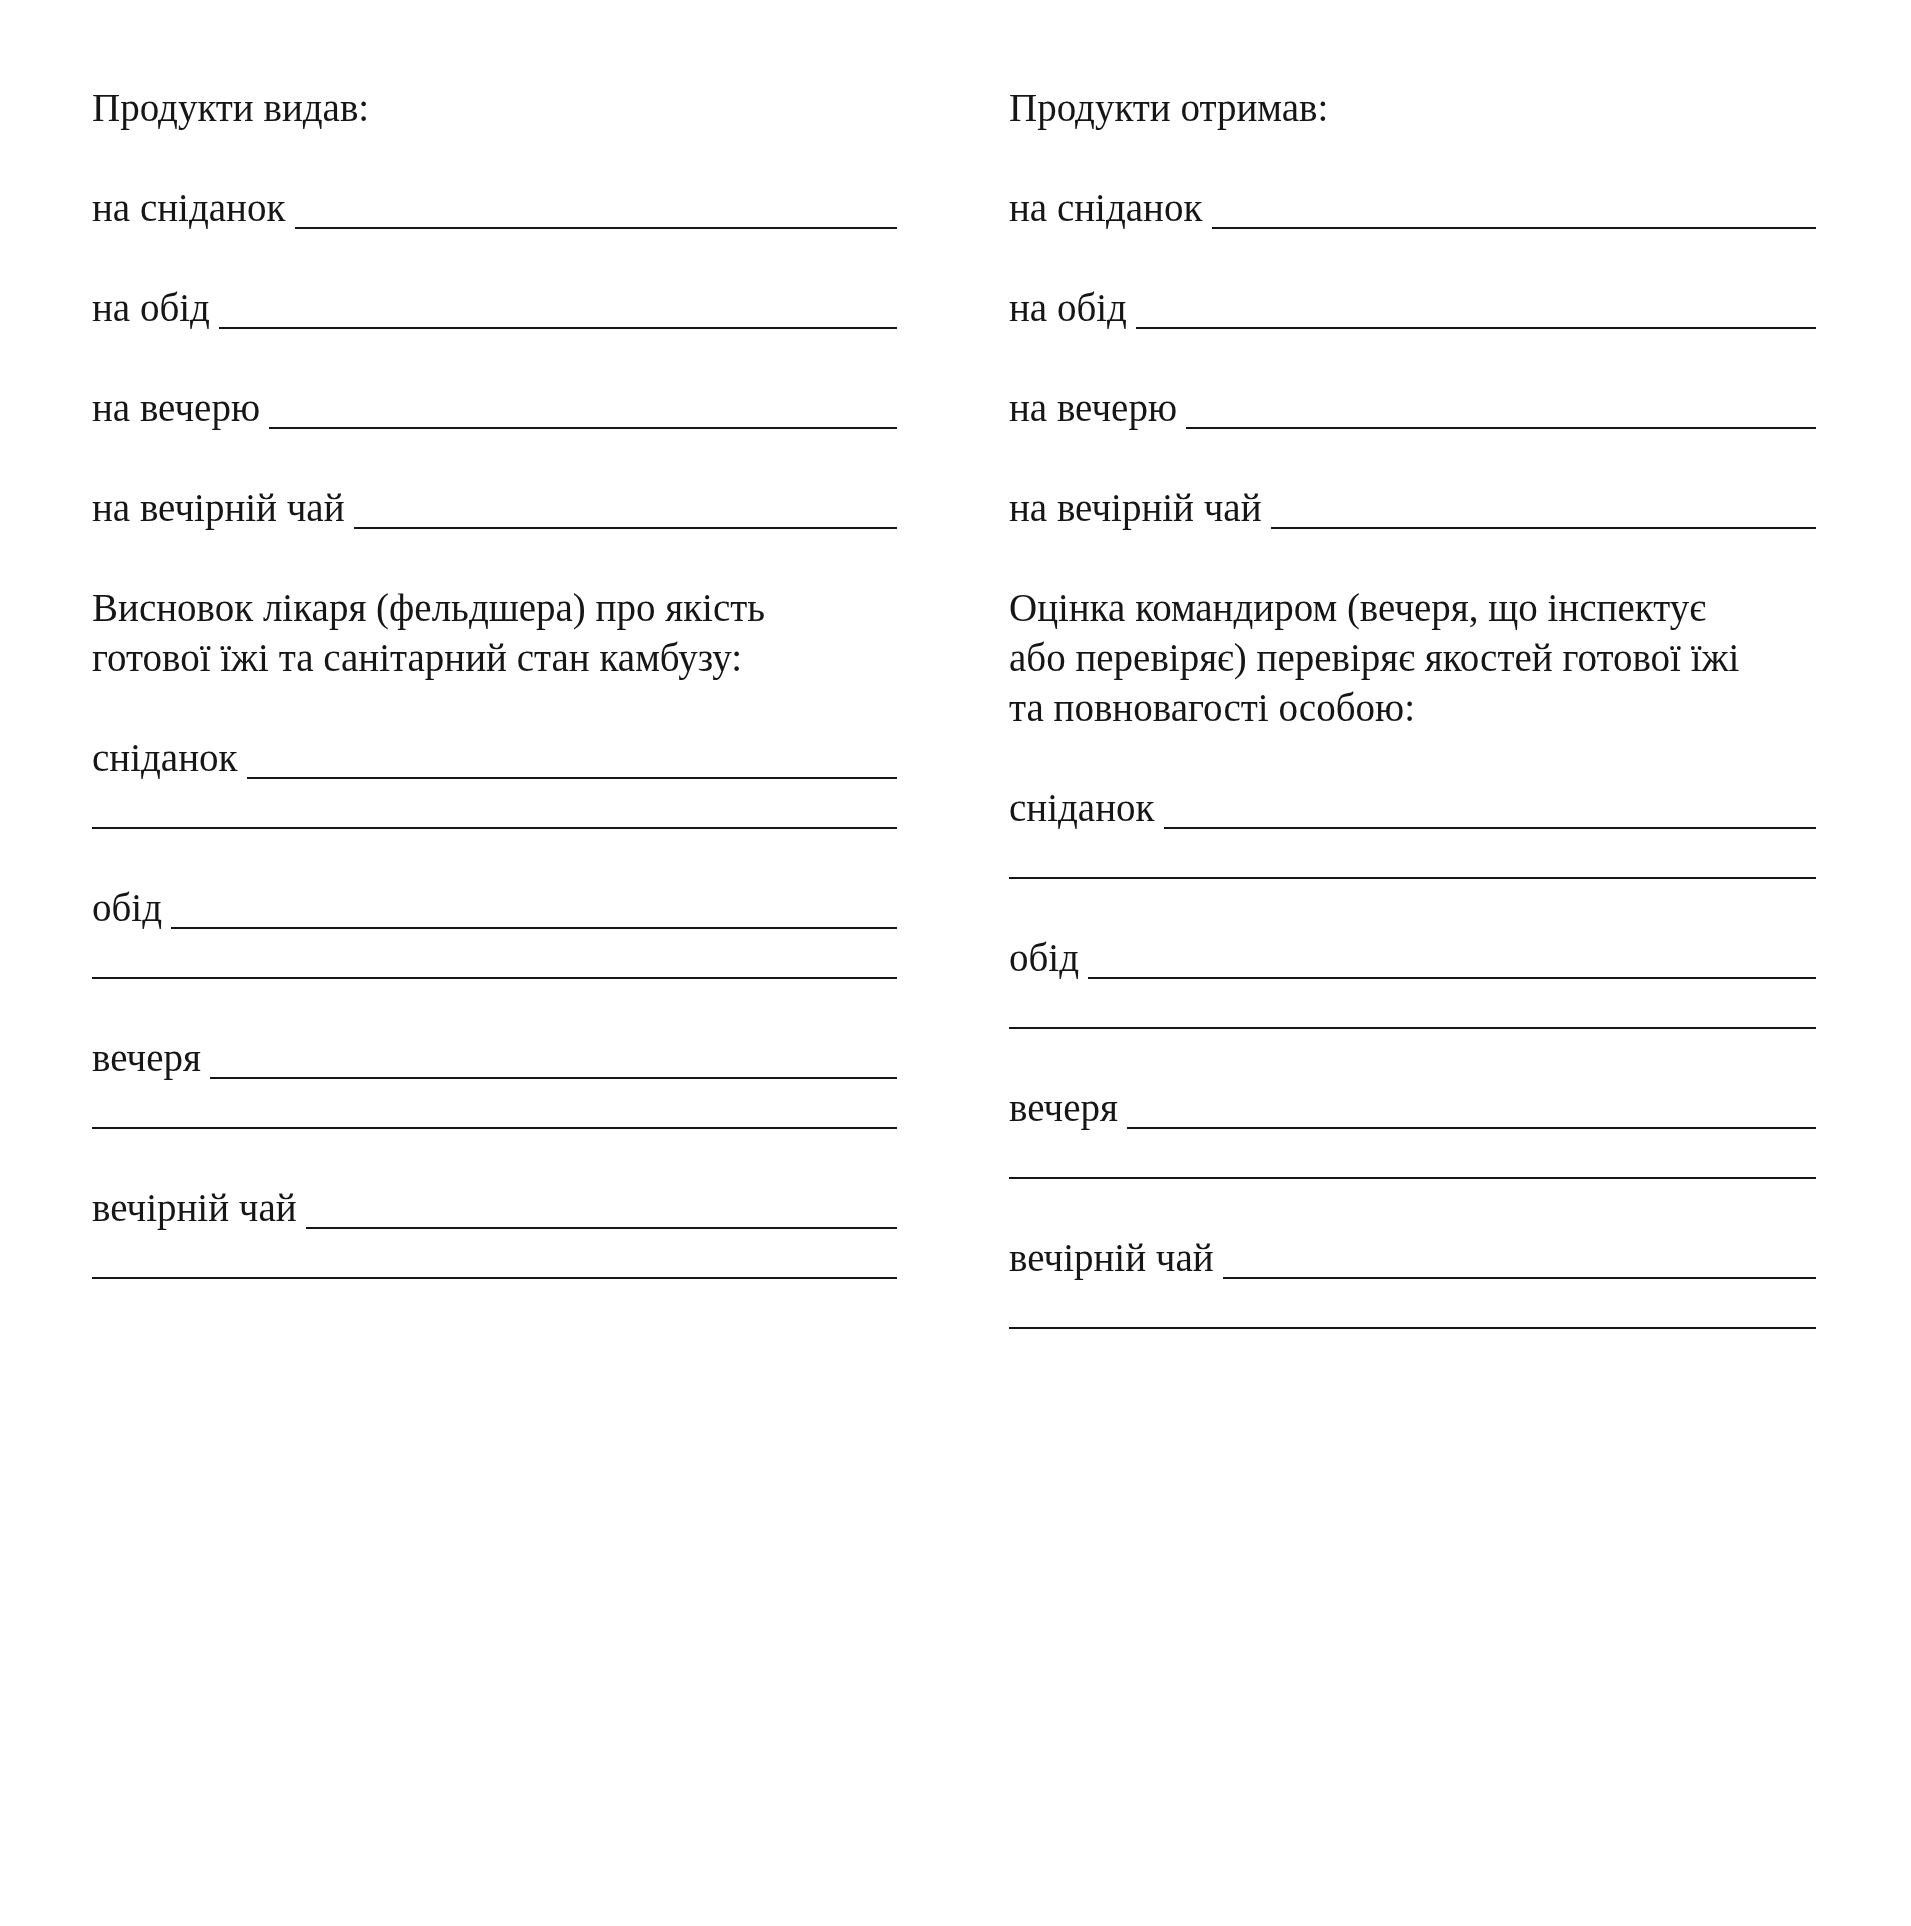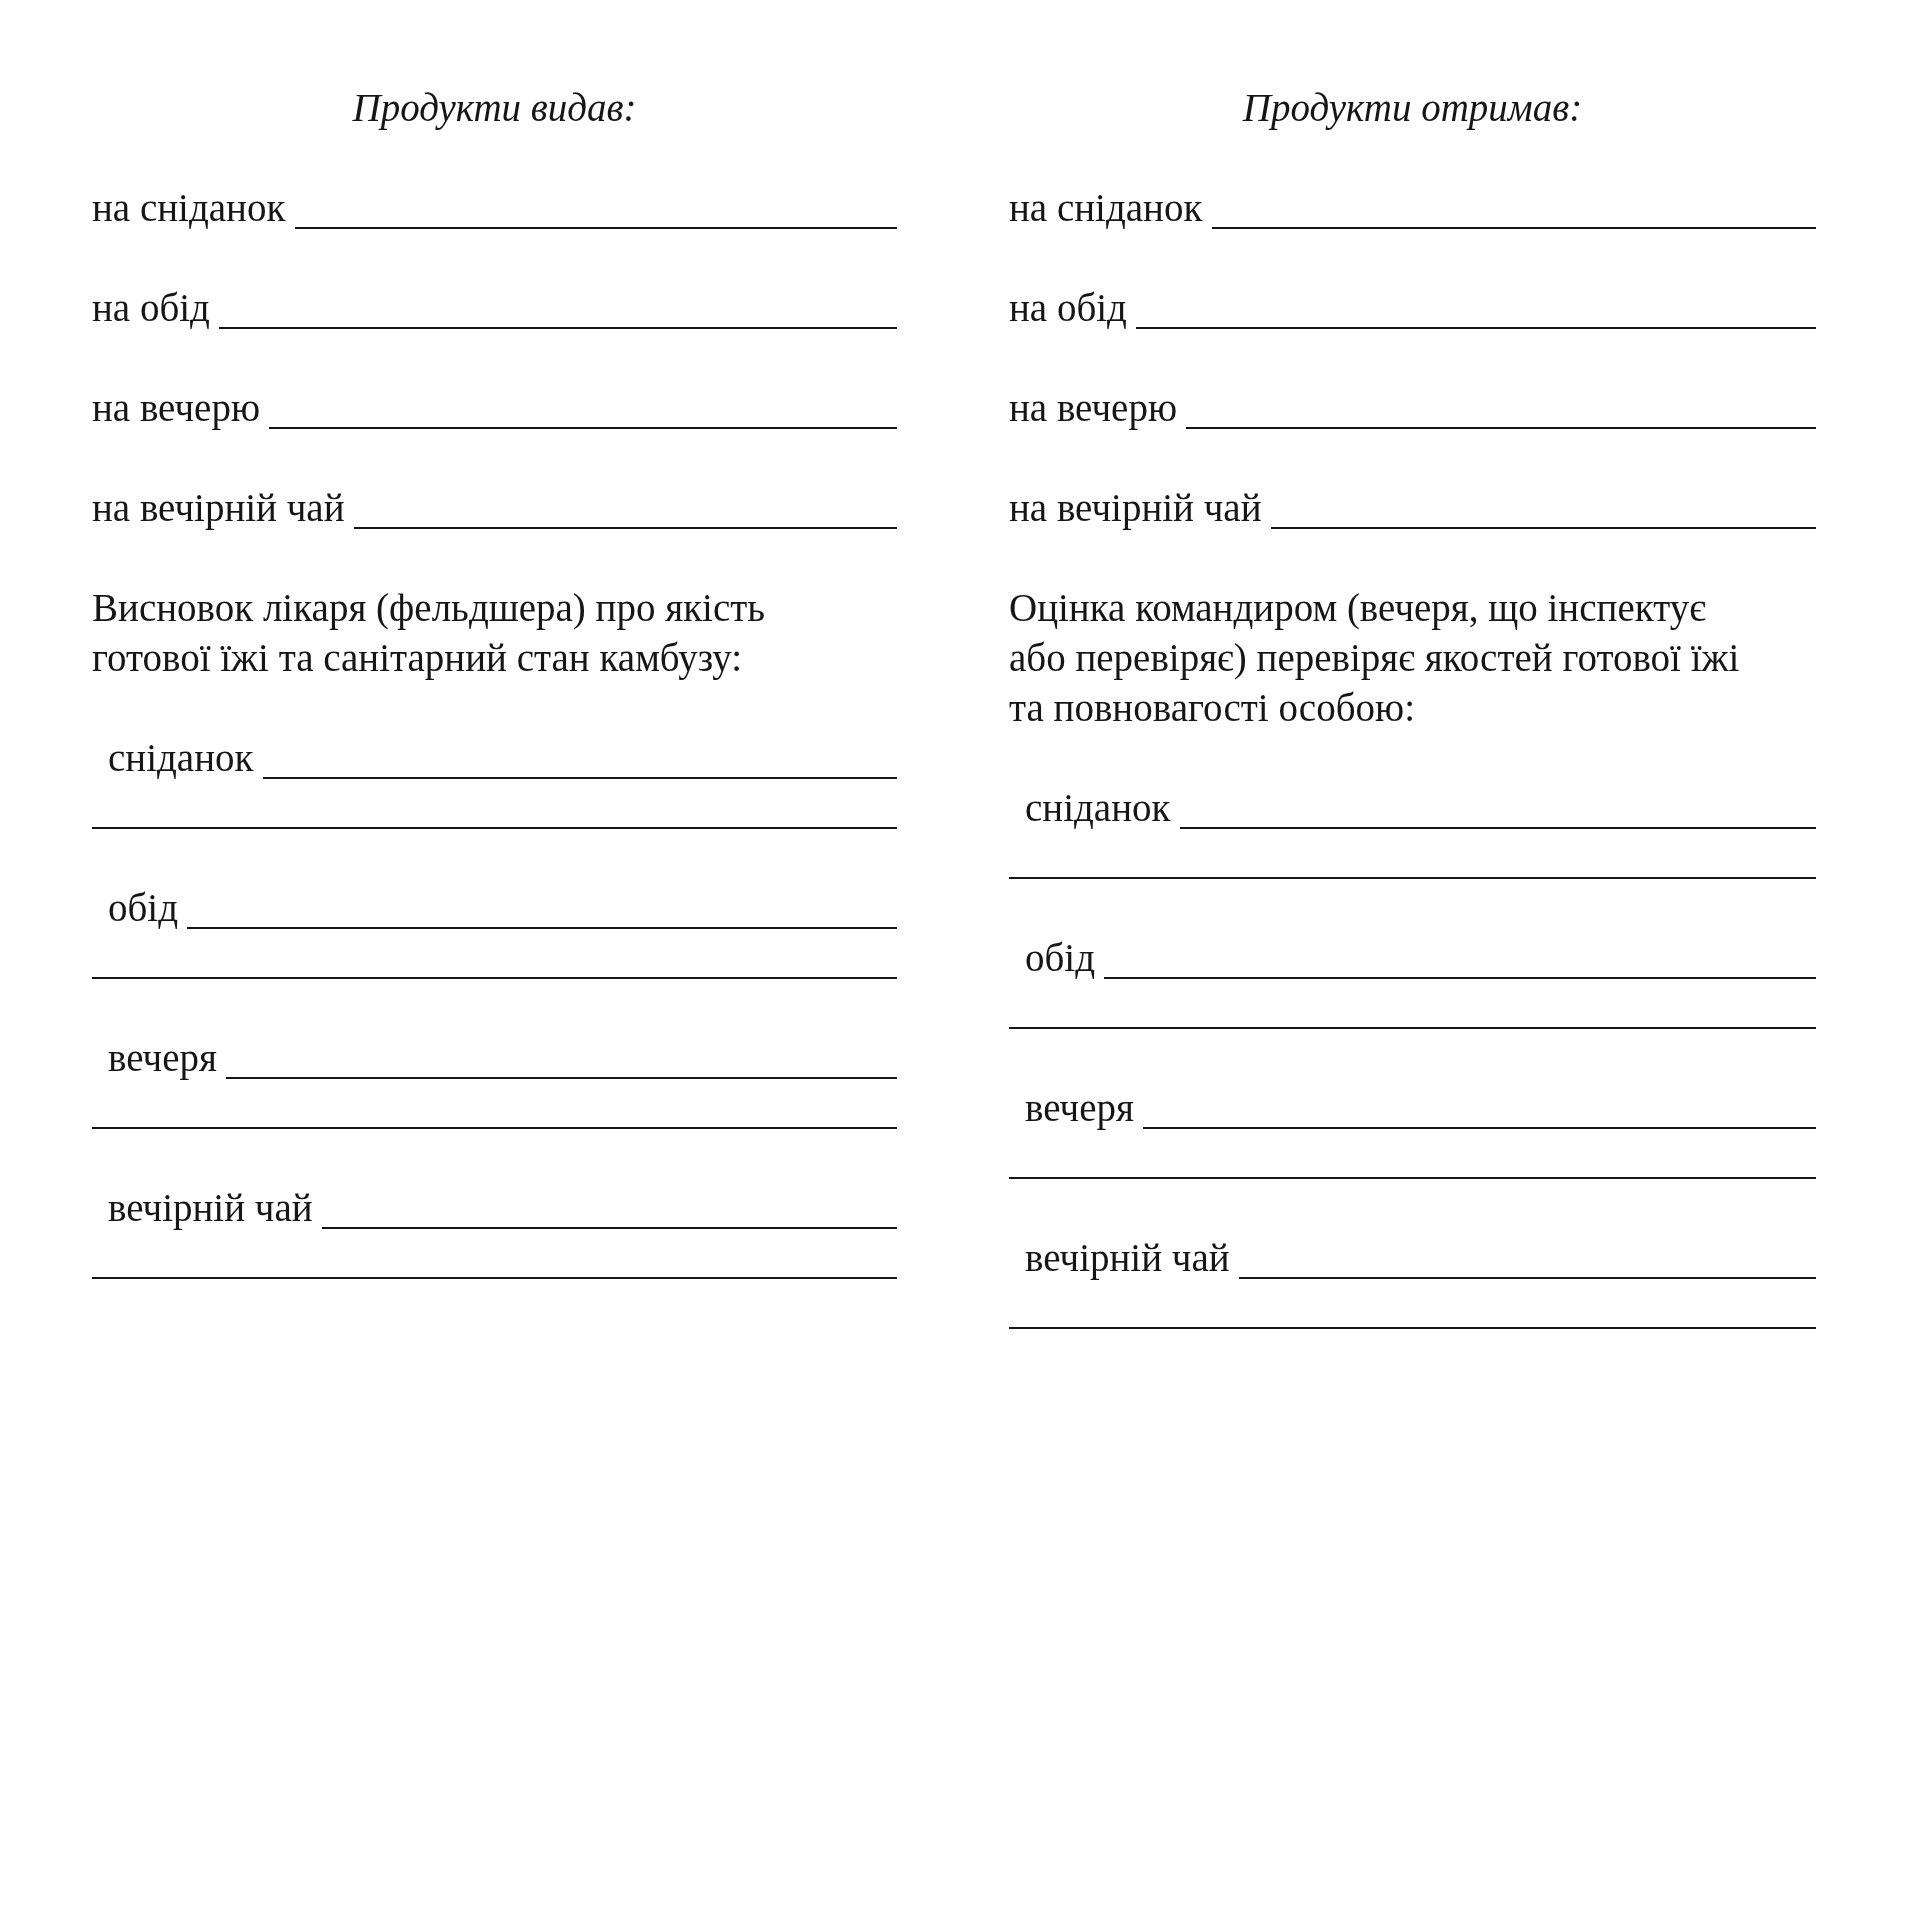--- a/index.html
+++ b/index.html
@@ -10,34 +10,34 @@
     background:#ffffff;
     color:#161616;
     font-family:"Liberation Serif","DejaVu Serif",serif;
     font-size:39px;
     line-height:50px;
     overflow:hidden;
   }
   .col{position:absolute;top:83px;}
   .col-left{left:92px;width:805px;}
   .col-right{left:1009px;width:807px;}
-  .col-title{text-align:center;margin-bottom:50px;white-space:nowrap;font-style:italic;}
+  .col-title{text-align:left;margin-bottom:50px;white-space:nowrap;}
   .meal-row{display:flex;margin-bottom:50px;}
   .lbl{white-space:nowrap;flex:0 0 auto;}
   .fill{
     flex:1 1 auto;
     margin-left:9.2px;
     margin-bottom:3.9px;
     border-bottom:2.3px solid #161616;
     min-width:23px;
   }
   .note{margin-bottom:50px;}
   .note-line{white-space:nowrap;}
   .entry{margin-bottom:50px;}
-  .entry .meal-row{margin-bottom:0;margin-left:16px;}
+  .entry .meal-row{margin-bottom:0;}
   .rule-row{height:50px;}
   .rule{height:44px;border-bottom:2.3px solid #161616;}
 </style>
 </head>
 <body>
 
 <div class="page">
 
   <section class="col col-left">
     <div class="col-title">Продукти видав:</div>

